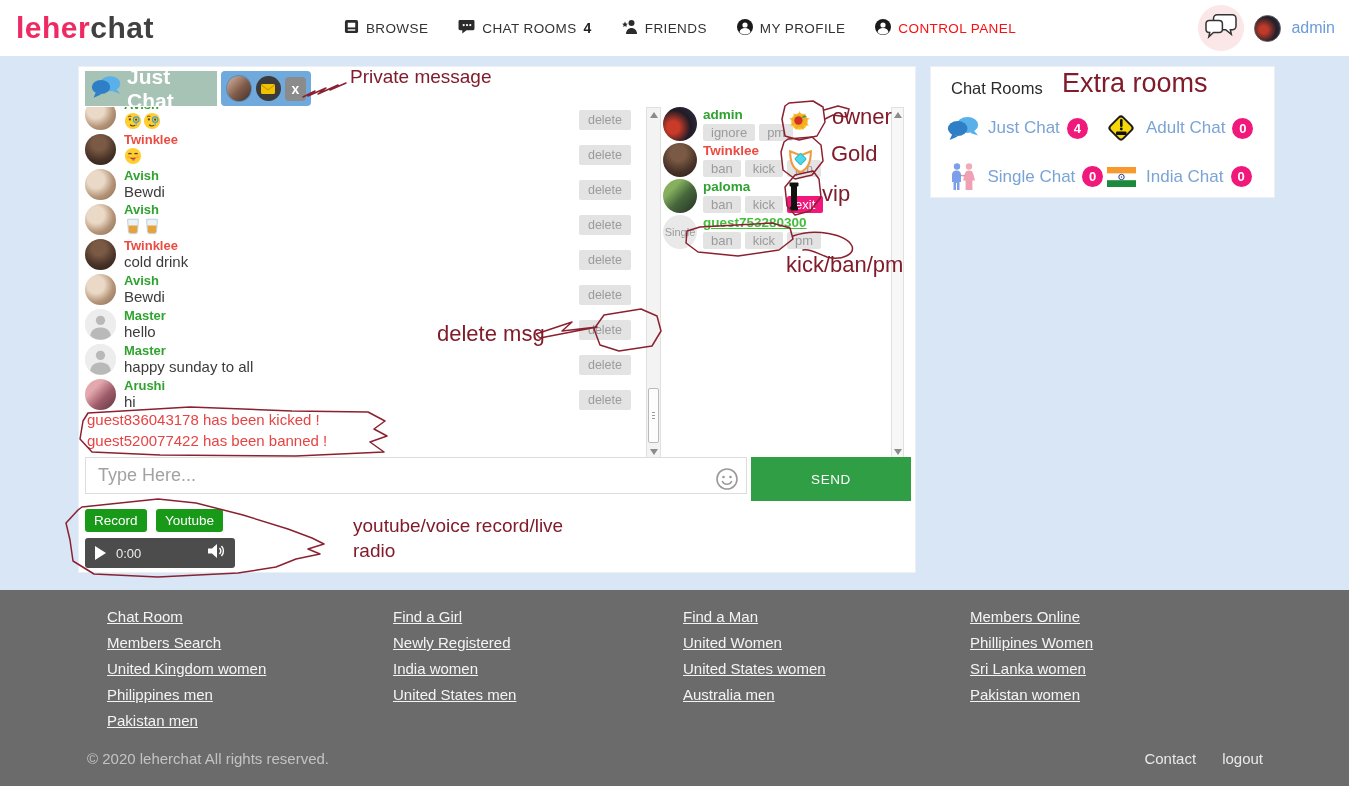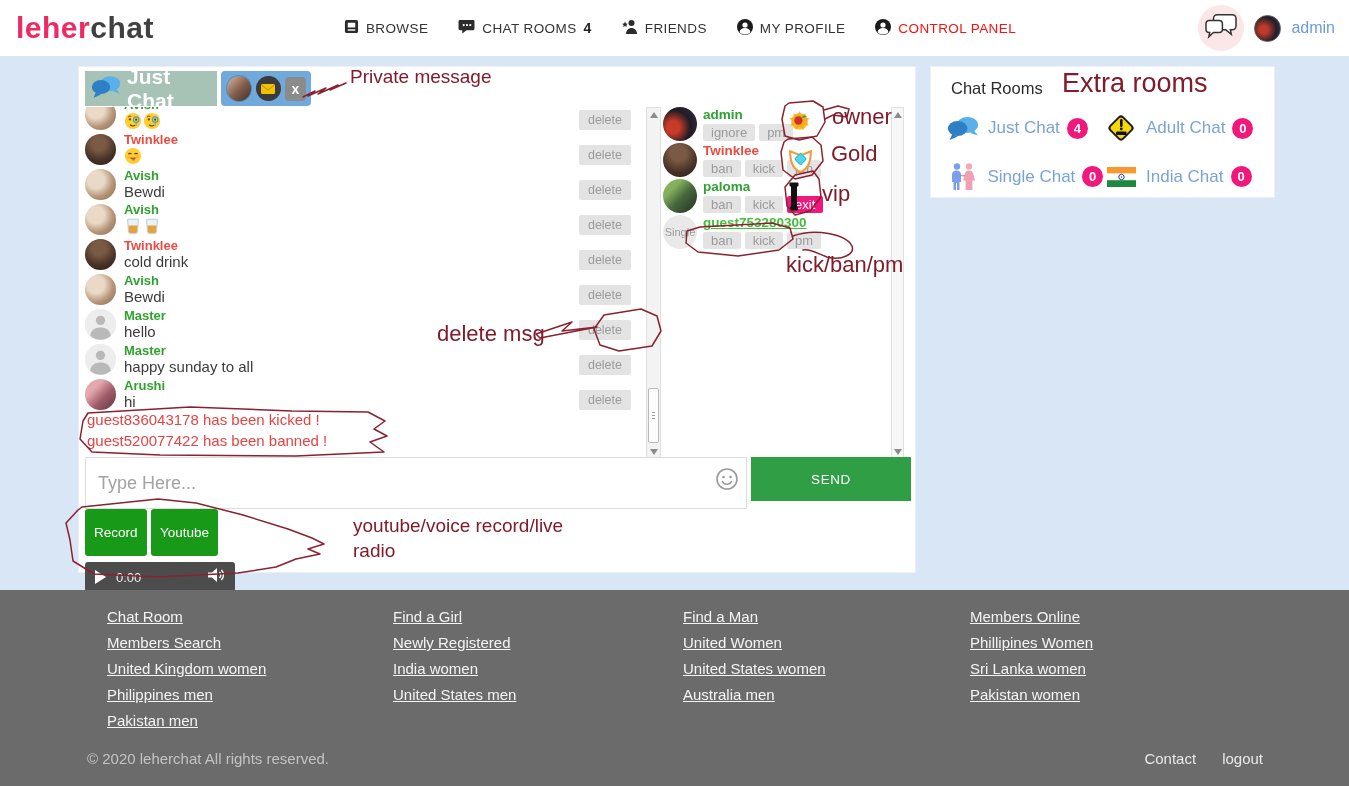--- a/index.html
+++ b/index.html
@@ -73,28 +73,28 @@
   .user-name.green { color:#2fa32f; }
   .user-name.lightgreen { color:#43bd3a; text-decoration:underline; }
   .user-name.red { color:#ec4b42; }
   .user-btns { display:flex; gap:4px; margin-top:2px; }
   .user-btn { background:#e3e3e3; color:#9b9b9b; font-size:13px; padding:1px 8px; border-radius:2px; cursor:pointer; }
   .user-btn.pink { background:#f0187b; color:#fff; }
   .user-badge { position:absolute; left:124px; top:2px; }
 
   
   .composer { position:absolute; left:6px; top:390px; width:826px; height:44px; display:flex; }
-  .composer input { flex:0 0 662px; height:52px; border:1px solid #ddd; padding:0 36px 0 12px; font-size:18px; color:#0f172a; font-family:"Liberation Sans",sans-serif; outline:none; }
+  .composer input { flex:0 0 662px; height:37px; border:1px solid #ddd; padding:0 36px 0 12px; font-size:18px; color:#0f172a; font-family:"Liberation Sans",sans-serif; outline:none; }
   .composer input::placeholder { color:#a2a2a2; }
   .emoji-btn { position:absolute; left:630px; top:10px; cursor:pointer; }
   .send-btn { margin-left:4px; flex:1; background:#2f9e44; color:#fff; border:none; font-size:13.5px; letter-spacing:.6px; cursor:pointer; font-family:"Liberation Sans",sans-serif; }
 
   
   .tools { position:absolute; left:6px; top:442px; }
-  .tool-btn { display:inline-block; background:#189a18; color:#fff; font-size:13.5px; padding:16px 9px; border-radius:3px; cursor:pointer; }
+  .tool-btn { display:inline-block; background:#189a18; color:#fff; font-size:13.5px; padding:4px 9px; border-radius:3px; margin-right:5px; cursor:pointer; }
   .player { margin-top:6px; width:150px; height:30px; background:#4c4c4c; border-radius:3px; display:flex; align-items:center; padding:12px 10px; gap:10px; }
   .play-tri { width:0; height:0; border-top:7px solid transparent; border-bottom:7px solid transparent; border-left:11px solid #fff; cursor:pointer; }
   .player .time { color:#eee; font-size:13px; }
   .player .spk { margin-left:auto; cursor:pointer; }
 
   
   .rooms-title { position:absolute; left:20px; top:12px; font-size:16.5px; color:#2b2b2b; }
   .rooms-grid { position:absolute; left:14px; top:44px; width:318px; display:grid; grid-template-columns:158px 1fr; row-gap:16px; }
   .room-item { display:flex; align-items:center; gap:7px; cursor:pointer; }
   .room-icon { width:36px; display:flex; justify-content:center; }

